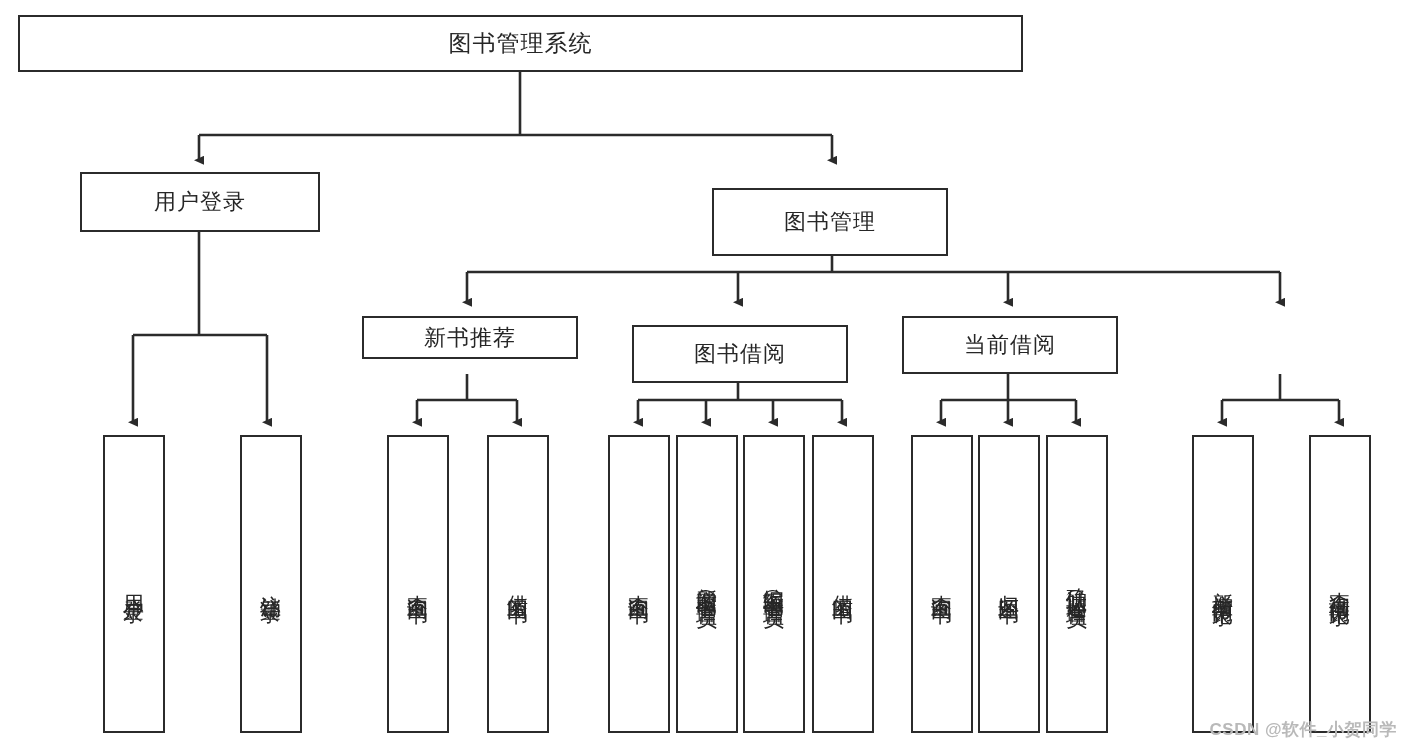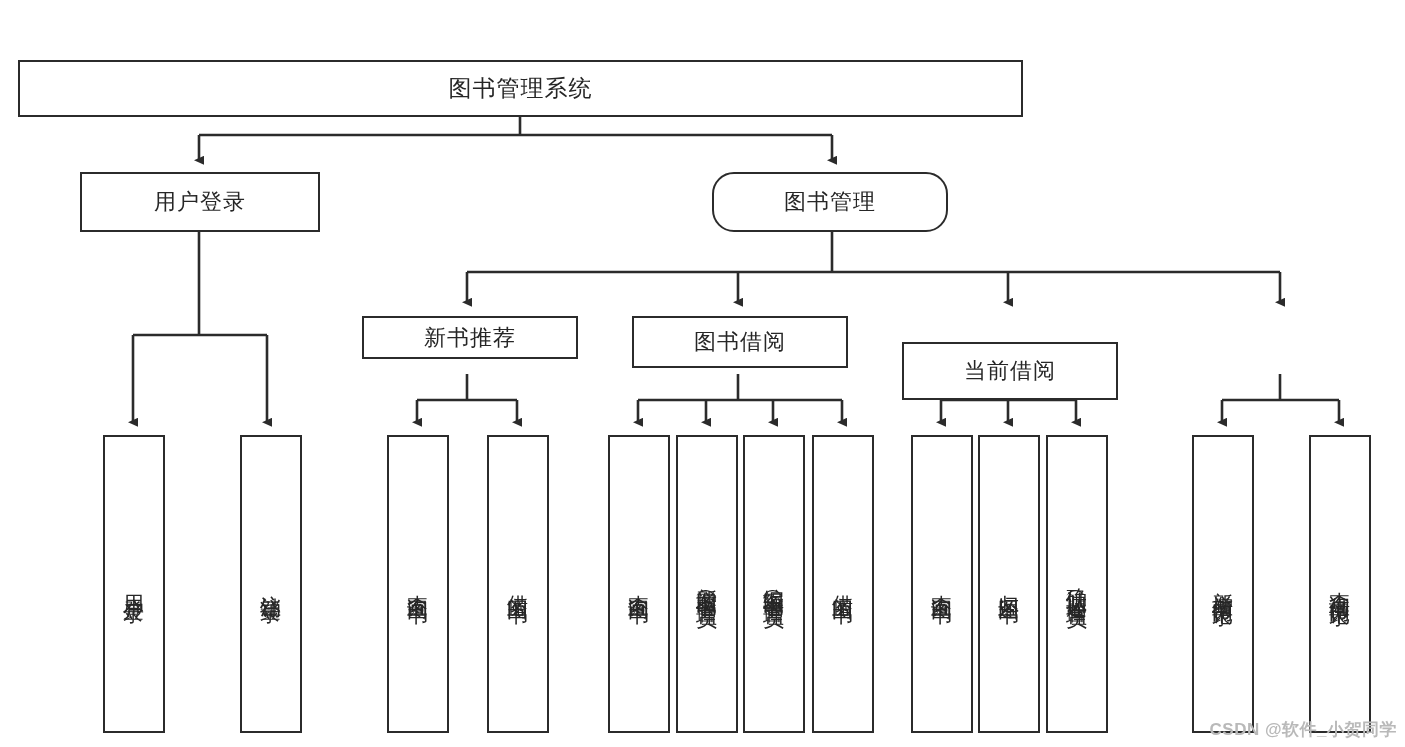--- a/index.html
+++ b/index.html
@@ -48,21 +48,20 @@
   }
   .node-v .vlabel {
     writing-mode: vertical-rl;
     text-orientation: upright;
     white-space: nowrap;
     line-height: 1;
     letter-spacing: 3px;
   }
   .root {
     font-size: 23px;
-    margin-top: 45px;
   }
   .watermark {
     position: absolute;
     right: 8px;
     bottom: 6px;
     font-size: 17px;
     color: #b9b9b9;
     letter-spacing: 0.5px;
     z-index: 3;
     white-space: nowrap;
@@ -124,31 +123,31 @@
     </g>
   </svg>
 
   <div class="node node-h root" style="left:18px; top:15px; width:1005px; height:57px;">
     <span>图书管理系统</span>
   </div>
 
   <div class="node node-h" style="left:80px; top:172px; width:240px; height:60px;">
     <span>用户登录</span>
   </div>
-  <div class="node node-h" style="left:712px; top:172px; width:236px; height:60px;border-radius:22px;">
+  <div class="node node-h" style="left:712px; top:188px; width:236px; height:68px;">
     <span>图书管理</span>
   </div>
 
   <div class="node node-h" style="left:362px; top:316px; width:216px; height:43px;">
     <span>新书推荐</span>
   </div>
-  <div class="node node-h" style="left:632px; top:316px; width:216px; height:52px;">
+  <div class="node node-h" style="left:632px; top:325px; width:216px; height:58px;">
     <span>图书借阅</span>
   </div>
-  <div class="node node-h" style="left:902px; top:316px; width:216px; height:58px;margin-top:26px;">
+  <div class="node node-h" style="left:902px; top:316px; width:216px; height:58px;">
     <span>当前借阅</span>
   </div>
 
   <div class="node node-v" style="left:103px; top:435px; width:62px; height:298px;">
     <span class="vlabel">用户登录</span>
   </div>
   <div class="node node-v" style="left:240px; top:435px; width:62px; height:298px;">
     <span class="vlabel">注销登录</span>
   </div>
 

